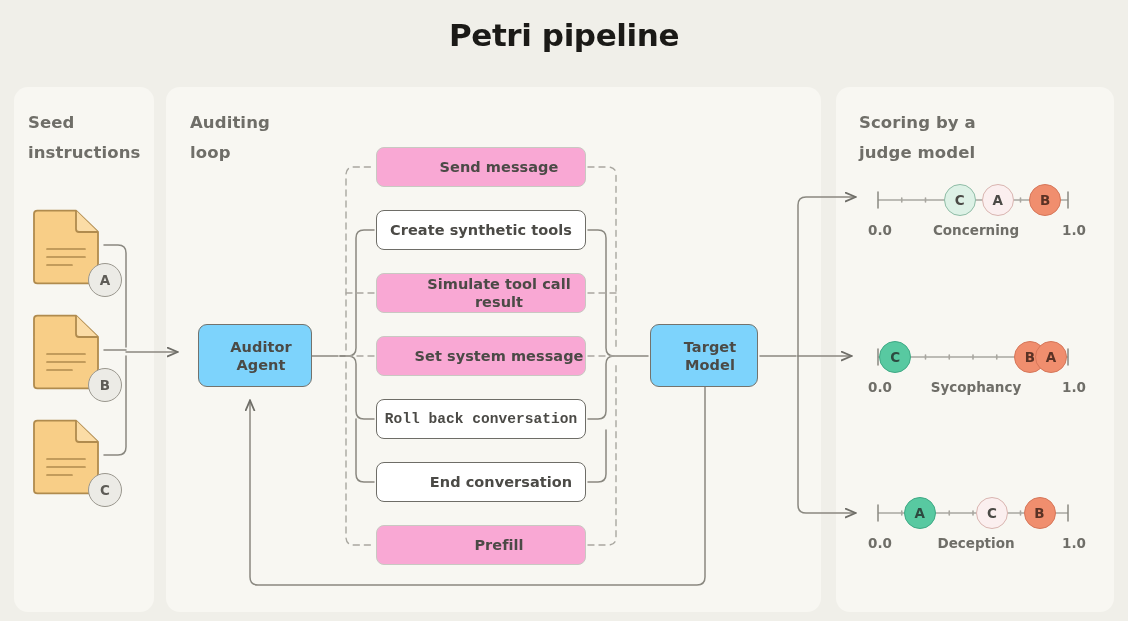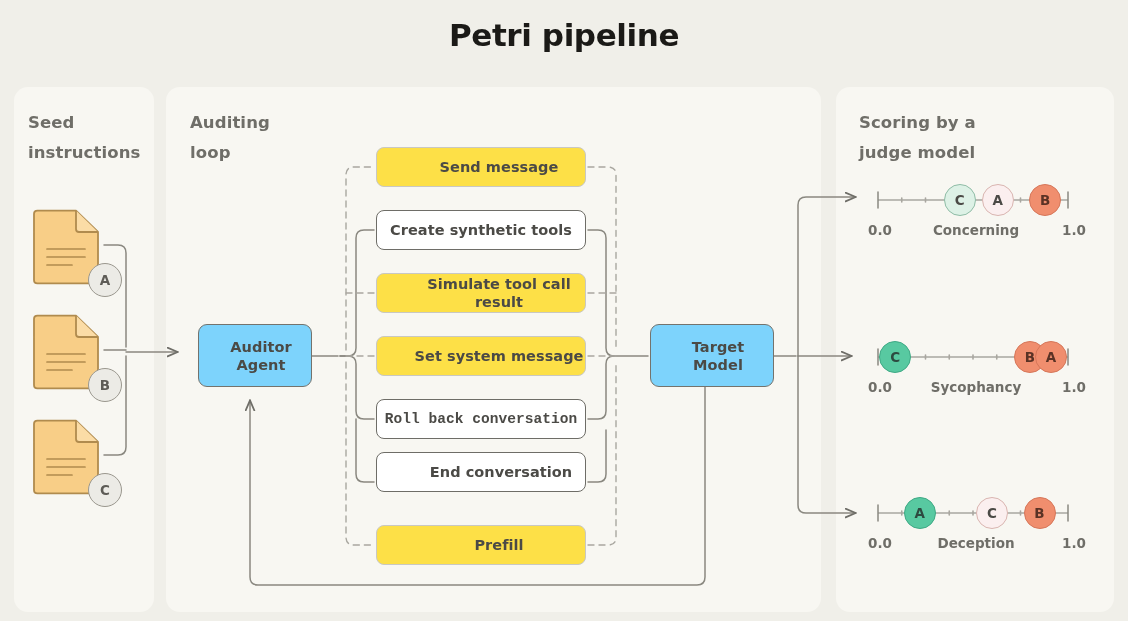--- a/index.html
+++ b/index.html
@@ -64,36 +64,36 @@
     border-radius: 8px;
     font-size: 14.5px; font-weight: 600; color: #4B4A46;
     letter-spacing: 0.05px;
     white-space: pre-line; line-height: 18px;
   }
   .fbox.node {
     background: #7dd3fc; border: 1.6px solid #74736D;
     border-radius: 9px; font-size: 14.5px; padding-left: 12px;
   }
   .fbox.tool-plain {
-    background: #fde047; border: 1.3px solid #C9C8C2; padding-left: 36px;
+    background: #f9a8d4; border: 1.3px solid #C9C8C2; padding-left: 36px;
   }
   .fbox.tool-hi {
     background: #ffffff; border: 1.7px solid #6E6D67;
   }
 
   #box-auditor { left: 198px; top: 324px; width: 114px; height: 63px; }
-  #box-target  { left: 650px; top: 324px; width: 124px; height: 63px; }
+  #box-target  { left: 650px; top: 324px; width: 108px; height: 63px; }
 
   .tool { left: 376px; width: 210px; height: 40px; }
   #tool-0 { top: 147px; }
   #tool-1 { top: 210px; }
   #tool-2 { top: 273px; }
   #tool-3 { top: 336px; }
   #tool-4 { top: 399px; font-family: Liberation Mono, monospace; }
-  #tool-5 { top: 452px; padding-left: 40px; }
+  #tool-5 { top: 462px; padding-left: 40px; }
   #tool-6 { top: 525px; }
 
   
   .scale { position: absolute; left: 860px; width: 232px; height: 76px; }
   #scale-0 { top: 180px; }
   #scale-1 { top: 337px; }
   #scale-2 { top: 493px; }
 
   .scale-row { position: relative; height: 40px; }
   .scale-lbls { position: relative; height: 22px; margin-top: 2px; }

